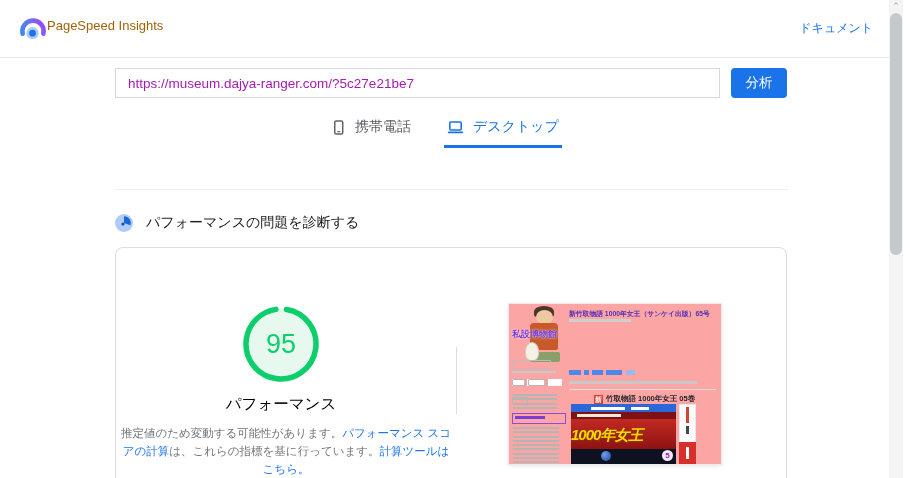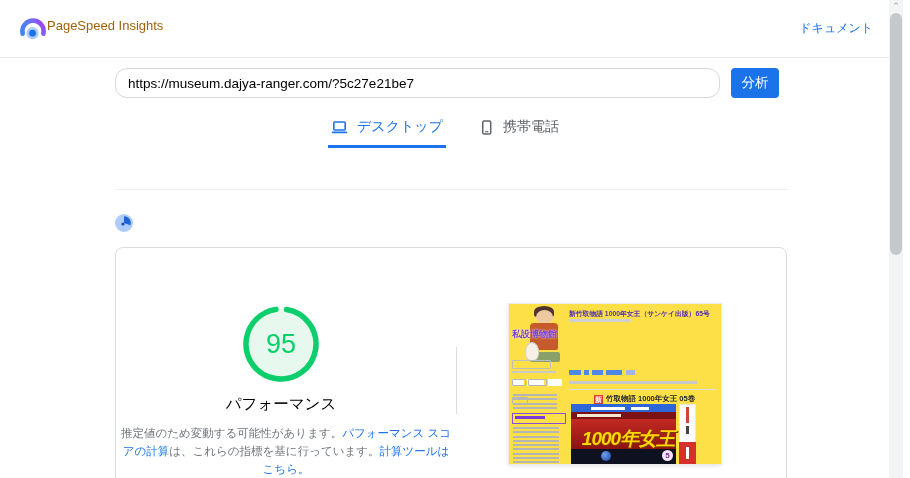--- a/index.html
+++ b/index.html
@@ -13,23 +13,23 @@
   .app-title { position:absolute; left:47px; top:18px; font-size:13px; color:#a16207; }
   .doc-link { position:absolute; right:17px; top:20px; font-size:12px; color:#1a73e8; cursor:pointer; }
 
   
   .scrollbar { position:absolute; left:889px; top:0; width:14px; height:478px; background:#f3f4f5; }
   .scroll-arrow { position:absolute; left:0; top:1px; width:14px; text-align:center; font-size:9px; color:#9aa0a6; }
   .scroll-thumb { position:absolute; left:1px; top:13px; width:12px; height:242px; background:#c6c9cb; border-radius:6px; }
 
   
   .url-input { position:absolute; left:115px; top:68px; width:605px; height:30px; box-sizing:border-box;
-               border:1px solid #d5d8dc; border-radius:12px; padding:0 12px; font-size:13.5px; color:#000000;
+               border:1px solid #d5d8dc; border-radius:0; padding:0 12px; font-size:13.5px; color:#a21caf;
                font-family:"Liberation Sans", sans-serif; outline:none; }
-  .analyze-btn { position:absolute; left:731px; top:68px; width:48px; height:30px; background:#1a73e8;
+  .analyze-btn { position:absolute; left:731px; top:68px; width:56px; height:30px; background:#1a73e8;
                  color:#fff; border:none; border-radius:4px; font-size:13.5px; cursor:pointer;
                  font-family:Liberation Serif, serif; }
 
   
   .tabs { position:absolute; left:0; top:112px; width:890px; display:flex; justify-content:center; gap:30px; }
   .tab { display:flex; align-items:center; gap:9px; padding:6px 3px 9px 3px; font-size:14px; color:#5f6368;
          cursor:pointer; border-bottom:3px solid transparent; }
   .tab.active { color:#1a73e8; border-bottom-color:#1a73e8; }
 
   
@@ -47,21 +47,21 @@
   .gauge { position:relative; width:78px; height:78px; margin:57px auto 0 auto; cursor:pointer; }
   .gauge svg { position:absolute; left:0; top:0; }
   .gauge-num { position:absolute; left:0; top:0; width:78px; height:78px; line-height:78px;
                font-size:27px; color:#0cce6b; }
   .score-label { margin-top:11px; font-size:15.5px; color:#000000; cursor:pointer; }
   .score-note { margin:10px auto 17px auto; width:336px; font-size:11.5px; line-height:1.55; color:#70757a; }
   .score-note .note-link { color:#1a73e8; cursor:pointer; }
   .vdiv { position:absolute; left:340px; top:99px; width:1px; height:67px; background:#dadce0; }
 
   
-  .thumb { position:absolute; left:393px; top:56px; width:212px; height:160px; background:#fde047;
+  .thumb { position:absolute; left:393px; top:56px; width:212px; height:160px; background:#fca5a5;
            box-shadow:0 0 0 1px #ececec, 0 1px 5px rgba(0,0,0,.16); overflow:hidden; }
   .thumb * { position:absolute; }
   .t-mascot { left:19px; top:2px; width:32px; height:56px; }
   .m-hair { left:6px; top:0; width:20px; height:11px; background:#4e342e; border-radius:50% 50% 20% 20%; }
   .m-face { left:8px; top:4px; width:17px; height:14px; background:#edc9a0; border-radius:50%; }
   .m-body { left:2px; top:17px; width:28px; height:27px; background:#c65a2a; border-radius:4px 4px 2px 2px; }
   .m-cat  { left:-3px; top:36px; width:12px; height:17px; background:#f6f1e7; border:1px solid #d8cfc0;
             border-radius:50% 50% 40% 40%; }
   .m-base { left:2px; top:46px; width:30px; height:10px; background:#8aa06b; border-radius:2px; }
   .t-sitename { left:3px; top:24px; font-size:9px; font-weight:bold; color:#7a3bd6;
@@ -98,21 +98,21 @@
   .t-bullets2 { left:4px; top:123px; width:46px; height:36px;
                 background:repeating-linear-gradient(to bottom,#b5b5b5 0 2px,transparent 2px 4.3px); }
   .t-cover { left:62px; top:100px; width:105px; height:60px; background:#8e1212; }
   .c-band1 { left:0; top:0; width:105px; height:8px; background-color:#2b67d9;
              background-image:linear-gradient(#fff,#fff),linear-gradient(#fff,#fff);
              background-size:34px 3px,18px 3px; background-position:20px 2.5px,60px 2.5px; background-repeat:no-repeat; }
   .c-band2 { left:0; top:8px; width:105px; height:7px; background-color:#7d1216;
              background-image:linear-gradient(#f5e9d2,#f5e9d2); background-size:44px 3px;
              background-position:6px 2px; background-repeat:no-repeat; }
   .c-main { left:0; top:15px; width:105px; height:30px; background:linear-gradient(180deg,#c22a21,#8e1212); }
-  .c-title { left:0; top:7px; width:114px; text-align:center; font-size:19px; font-weight:bold;
+  .c-title { left:0; top:7px; width:114px; font-size:15px; font-weight:bold;
              font-style:italic; color:#ffd600; text-shadow:1px 1px 0 #7a3c00; letter-spacing:-1px; }
   .c-bottom { left:0; top:45px; width:105px; height:15px; background:#0e1220; }
   .c-earth { left:30px; top:2px; width:10px; height:10px; border-radius:50%;
              background:radial-gradient(circle at 35% 35%, #6fa0f0, #1d3f9e); }
   .c-badge { right:3px; bottom:3px; width:11px; height:11px; border-radius:50%; background:#f2e7fb;
              color:#8e24aa; font-size:8px; font-weight:bold; line-height:11px; text-align:center; }
   .t-spine { left:170px; top:100px; width:17px; height:60px; background:#fcfcfc;
              box-shadow:inset 0 0 0 1px #e8e8e8; }
   .s-bar1 { left:7px; top:3px; width:3px; height:16px; background:#cf4436; }
   .s-bar2 { left:7px; top:22px; width:3px; height:8px; background:#444; }
@@ -139,45 +139,46 @@
       <circle cx="15.5" cy="21.5" r="3.6" fill="#1a73e8"></circle>
     </svg>
     <div class="app-title">PageSpeed Insights</div>
     <div class="doc-link">ドキュメント</div>
   </div>
 
   <input class="url-input" value="https://museum.dajya-ranger.com/?5c27e21be7" style="">
   <button class="analyze-btn">分析</button>
 
   <div class="tabs">
+    <div class="tab">
+      <svg width="15" height="17" viewBox="0 0 16 17">
+        <rect x="4" y="1.5" width="8.5" height="14" rx="1.5" fill="none" stroke="#5f6368" stroke-width="1.6"></rect>
+        <line x1="6.5" y1="13" x2="10" y2="13" stroke="#5f6368" stroke-width="1.2"></line>
+      </svg>
+      <span>携帯電話</span>
+    </div>
     <div class="tab active">
       <svg width="17" height="15" viewBox="0 0 17 15">
         <rect x="2.8" y="2" width="11.4" height="8" rx="1" fill="none" stroke="#1a73e8" stroke-width="1.6"></rect>
         <rect x="0.8" y="11.4" width="15.4" height="1.8" rx="0.9" fill="#1a73e8"></rect>
       </svg>
       <span>デスクトップ</span>
-    </div>
-    <div class="tab">
-      <svg width="15" height="17" viewBox="0 0 16 17">
-        <rect x="4" y="1.5" width="8.5" height="14" rx="1.5" fill="none" stroke="#5f6368" stroke-width="1.6"></rect>
-        <line x1="6.5" y1="13" x2="10" y2="13" stroke="#5f6368" stroke-width="1.2"></line>
-      </svg>
-      <span>携帯電話</span>
     </div>
   </div>
 
   <div class="divider"></div>
 
   <div class="section-row row-lab">
     <div class="row-left">
       <svg width="18" height="18" viewBox="0 0 18 18">
         <circle cx="9" cy="9" r="9" fill="#aecbfa"></circle>
         <path d="M9 9 L9 2.2 A6.8 6.8 0 0 1 15.4 11.2 z" fill="#1967d2"></path>
         <circle cx="8" cy="10" r="1.6" fill="#174ea6"></circle>
       </svg>
+      <span>パフォーマンスの問題を診断する</span>
     </div>
   </div>
 
   <div class="report-card">
 
     <div class="score-col">
       <div class="gauge">
         <svg width="78" height="78" viewBox="0 0 78 78">
           <circle cx="39" cy="39" r="35" fill="#e7f9ef"></circle>
           <circle cx="39" cy="39" r="35" fill="none" stroke="#0cce6b" stroke-width="5.5" stroke-linecap="round" stroke-dasharray="208.9 219.9" transform="rotate(-81 39 39)"></circle>

